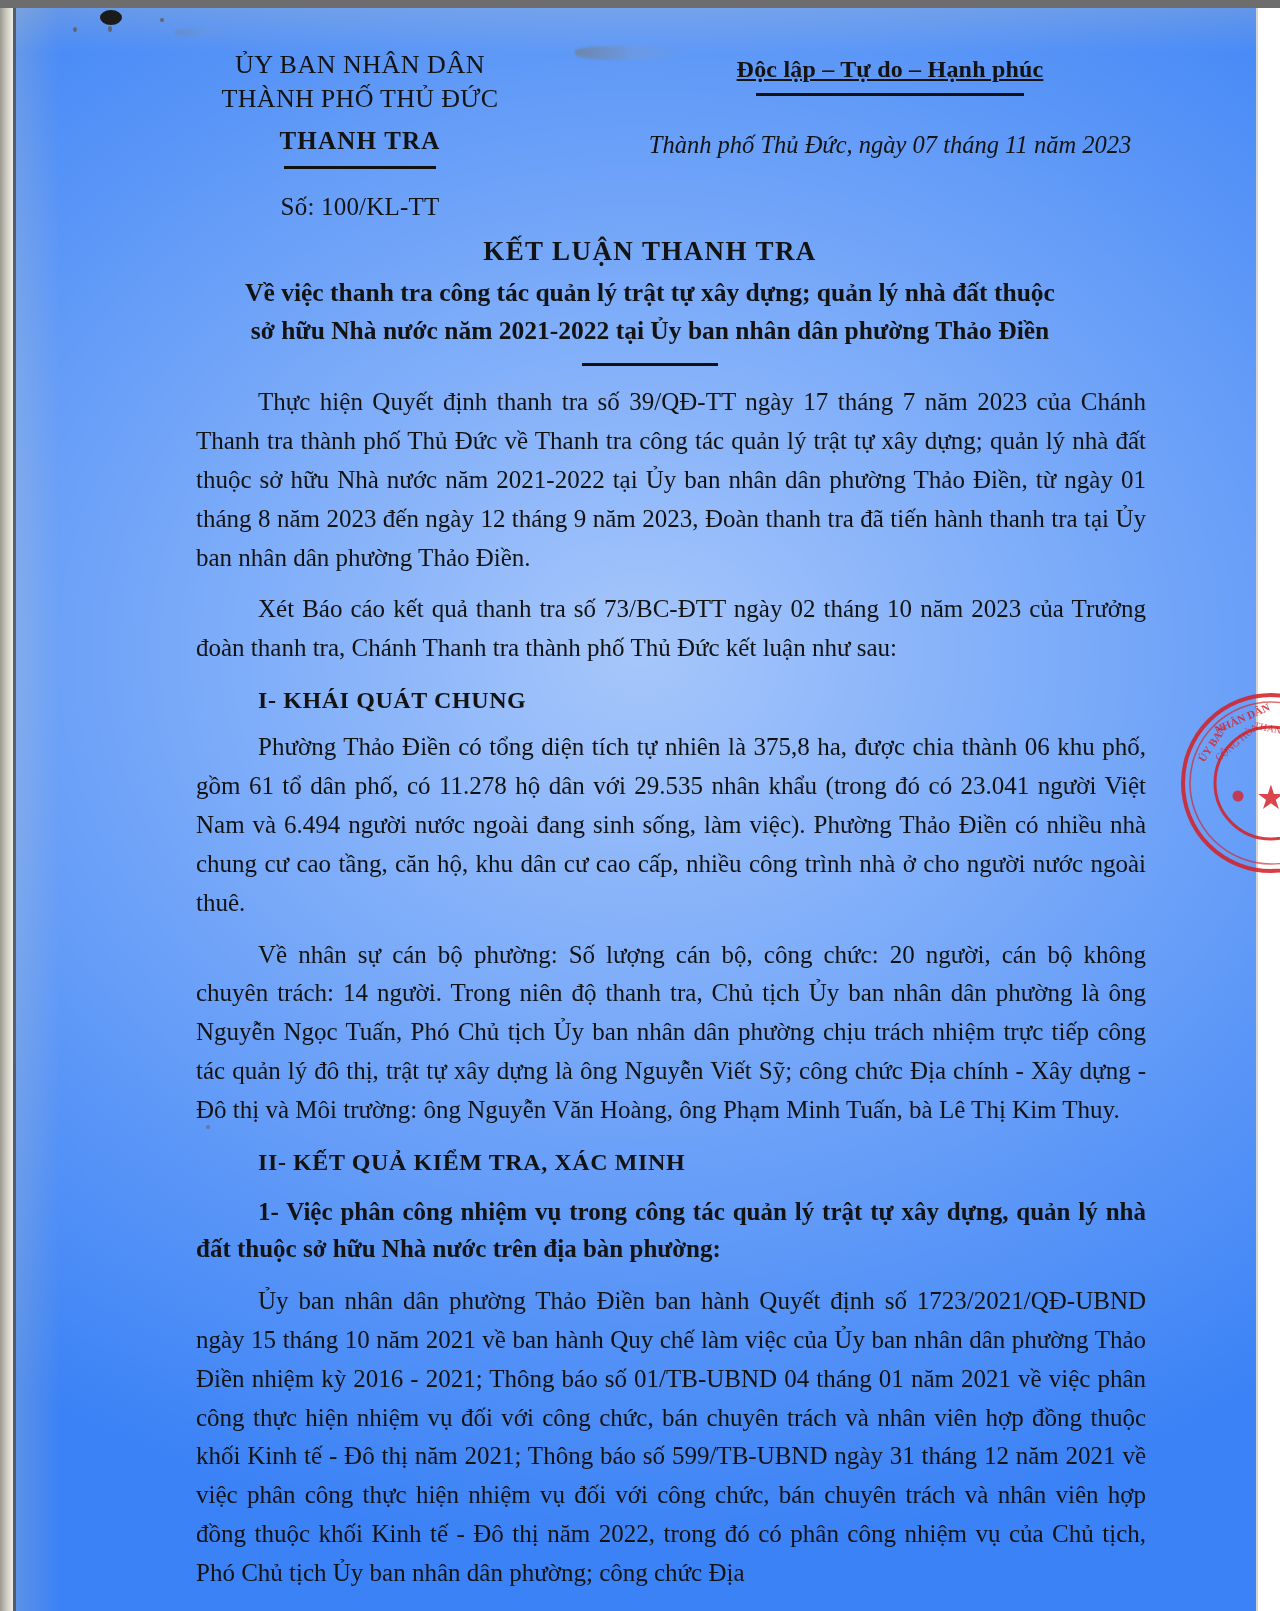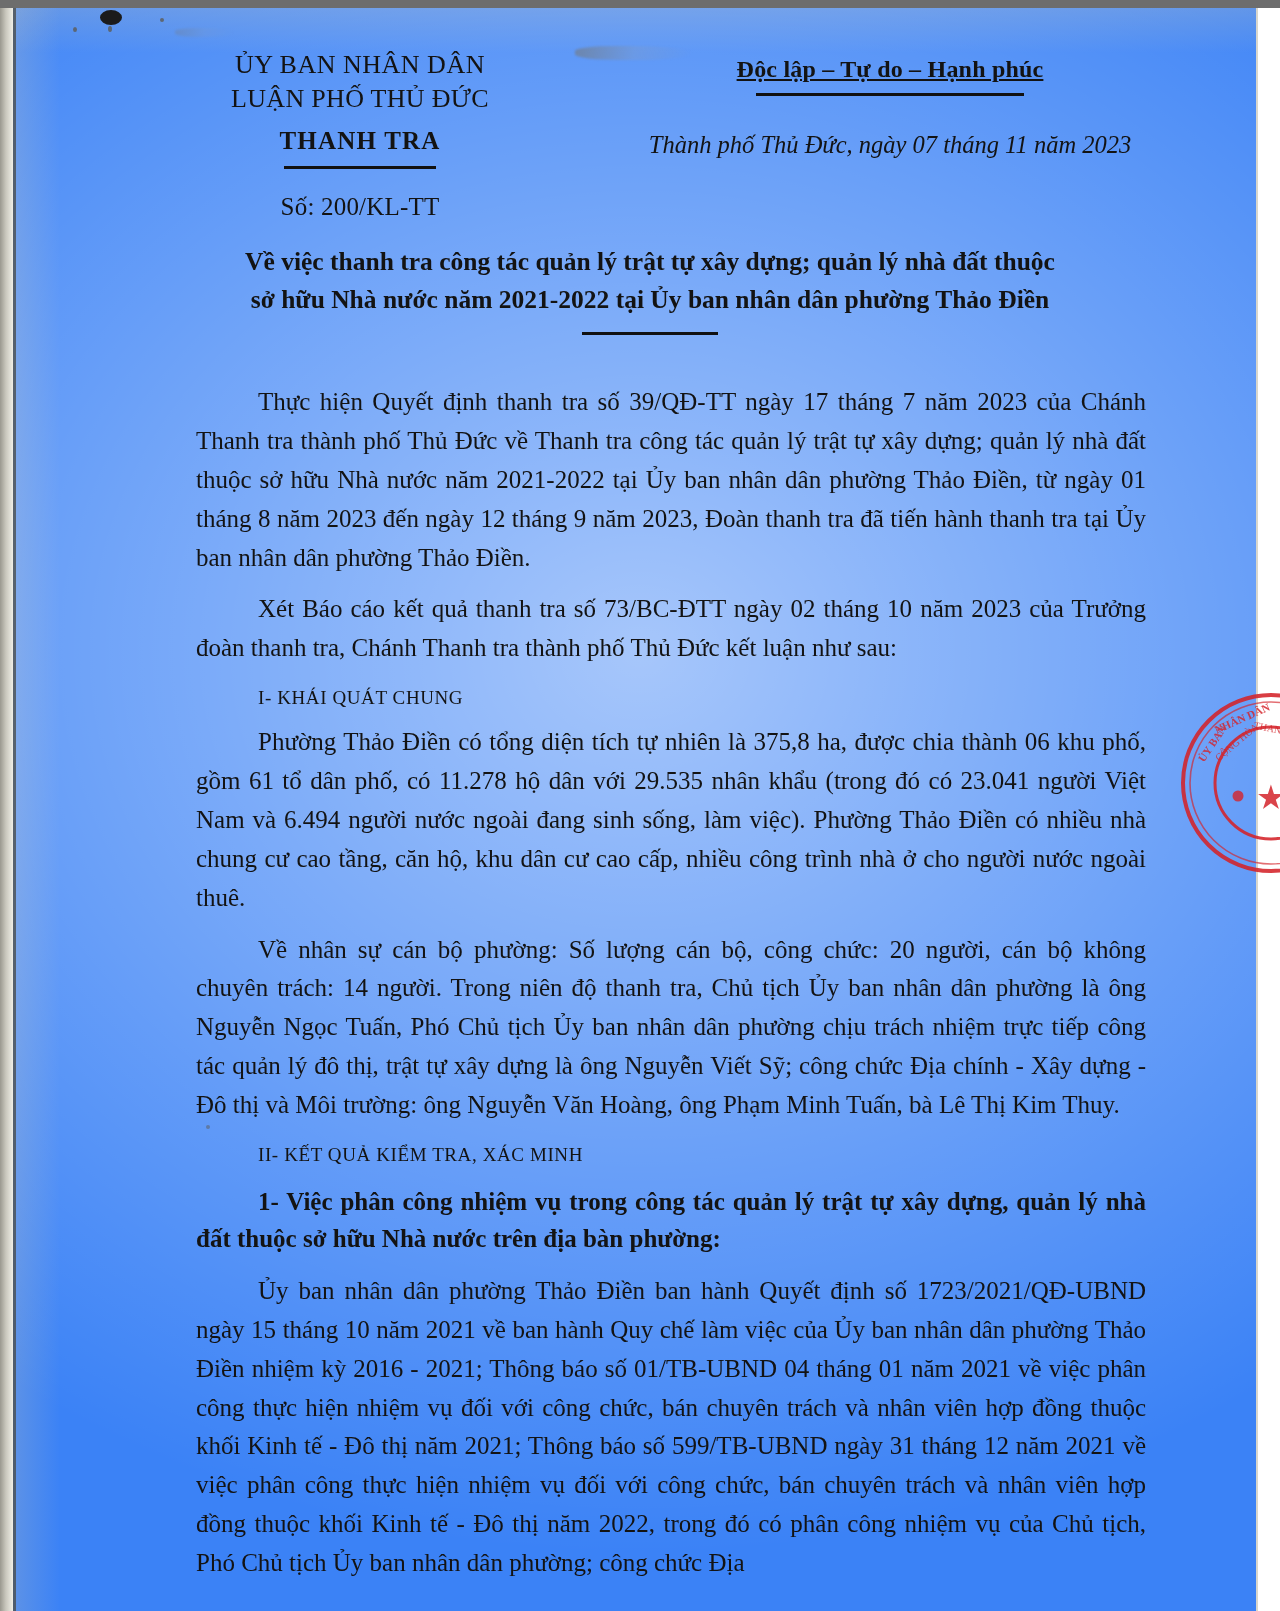--- a/index.html
+++ b/index.html
@@ -175,22 +175,22 @@
     margin: 0 0 0 0;
     font-size: 25px;
     line-height: 1.555;
     text-align: justify;
     text-justify: inter-word;
     text-indent: 62px;
     hyphens: none;
   }
   p.para + p.para { margin-top: 13px; }
   h2.sec {
-    font-size: 19px;
-    font-weight: normal;
+    font-size: 24px;
+    font-weight: bold;
     letter-spacing: .6px;
     margin: 19px 0 0 0;
     text-indent: 62px;
   }
   h3.subsec {
     font-size: 25px;
     font-weight: bold;
     margin: 17px 0 0 0;
     text-indent: 62px;
     line-height: 1.5;
@@ -221,33 +221,34 @@
   <div class="blob" style="left:100px; top:2px; width:22px; height:15px;"></div>
   <div class="speck" style="left:73px; top:19px; width:4px; height:5px;"></div>
   <div class="speck" style="left:108px; top:18px; width:4px; height:6px;"></div>
   <div class="speck" style="left:160px; top:10px; width:4px; height:4px;"></div>
   <div class="smudge" style="left:575px; top:38px; width:118px; height:14px;"></div>
   <div class="smudge" style="left:175px; top:20px; width:60px; height:9px; opacity:.5;"></div>
   <div class="speck" style="left:206px; top:1117px; width:4px; height:4px; opacity:.5;"></div>
 
   <div class="hdr-left">
     <div class="org">ỦY BAN NHÂN DÂN</div>
-    <div class="org2">LUẬN PHỐ THỦ ĐỨC</div>
+    <div class="org2">THÀNH PHỐ THỦ ĐỨC</div>
     <div class="unit">THANH TRA</div>
     <div class="rule-small"></div>
-    <div class="doc-number">Số: 200/KL-TT</div>
+    <div class="doc-number">Số: 100/KL-TT</div>
   </div>
 
   <div class="hdr-right">
     <div class="motto">Độc lập – Tự do – Hạnh phúc</div>
     <div class="rule-motto"></div>
     <div class="place-date">Thành phố Thủ Đức, ngày 07  tháng 11 năm 2023</div>
   </div>
 
   <div class="title-block">
+    <div class="title-main">KẾT LUẬN THANH TRA</div>
     <div class="title-sub">Về việc thanh tra công tác quản lý trật tự xây dựng; quản lý nhà đất thuộc</div>
     <div class="title-sub" style="margin-top:1px;">sở hữu Nhà nước năm 2021-2022 tại Ủy ban nhân dân phường Thảo Điền</div>
     <div class="rule-title"></div>
   </div>
 
   <div class="body">
     <p class="para">Thực hiện Quyết định thanh tra số 39/QĐ-TT ngày 17 tháng 7 năm 2023 của Chánh Thanh tra thành phố Thủ Đức về Thanh tra công tác quản lý trật tự xây dựng; quản lý nhà đất thuộc sở hữu Nhà nước năm 2021-2022 tại Ủy ban nhân dân phường Thảo Điền, từ ngày 01 tháng 8 năm 2023 đến ngày 12 tháng 9 năm 2023, Đoàn thanh tra đã tiến hành thanh tra tại Ủy ban nhân dân phường Thảo Điền.</p>
     <p class="para">Xét Báo cáo kết quả thanh tra số 73/BC-ĐTT ngày 02 tháng 10 năm 2023 của Trưởng đoàn thanh tra, Chánh Thanh tra thành phố Thủ Đức kết luận như sau:</p>
 
     <h2 class="sec">I- KHÁI QUÁT CHUNG</h2>

